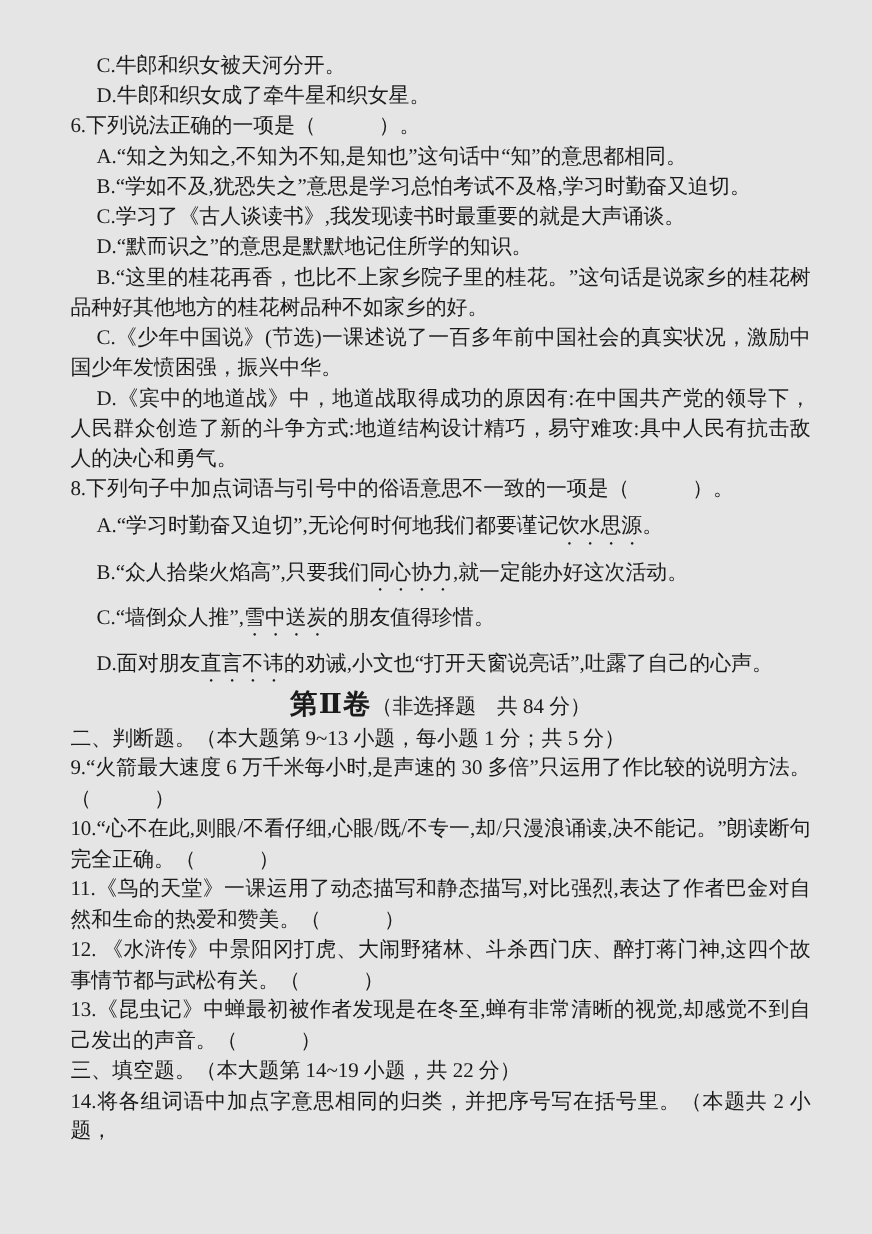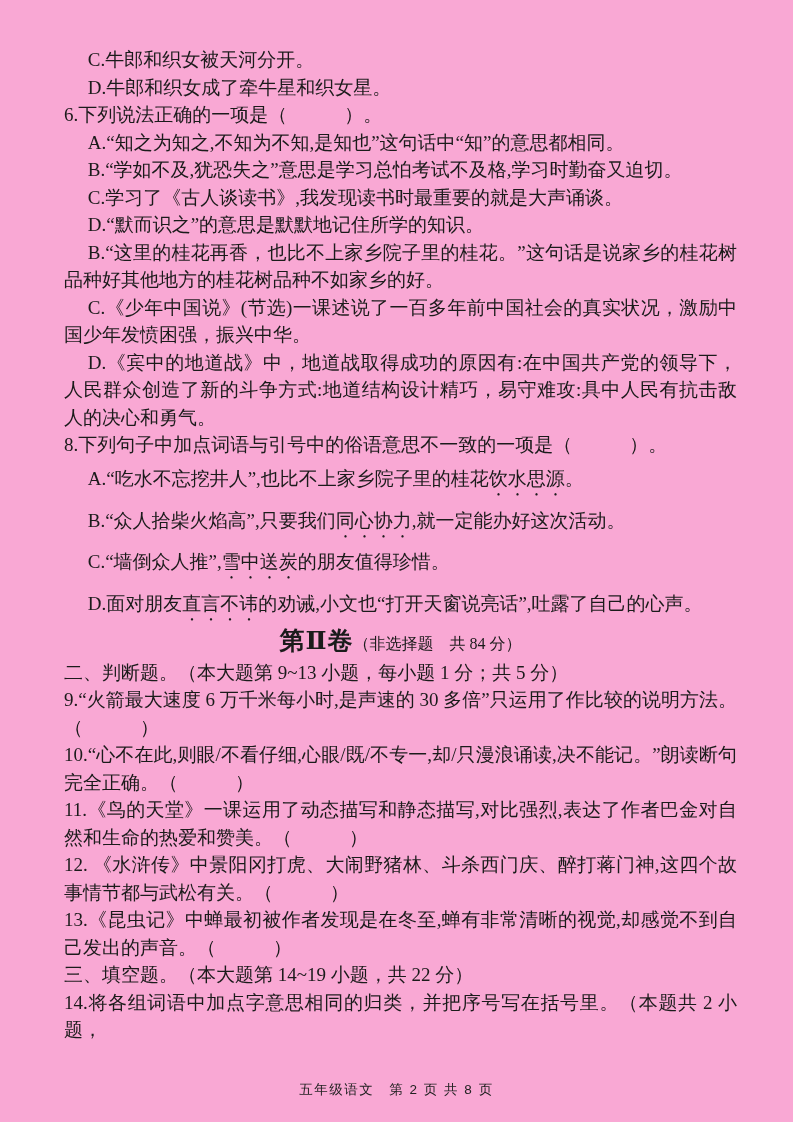--- a/index.html
+++ b/index.html
@@ -1,40 +1,40 @@
 <!DOCTYPE html>
 <html lang="zh"><head>
 <meta charset="utf-8">
 <style>
   html, body { margin: 0; padding: 0; background: #ffffff; }
   .page {
     position: relative;
     width: 793px;
     height: 1122px;
     margin: 0 auto;
-    background: #f9a8d4;
+    background: #e5e5e5;
     box-sizing: border-box;
     padding: 46px 56px 0 64px;
     font-family: "Liberation Serif", "DejaVu Serif", serif;
     font-size: 19px;
     line-height: 27.5px;
     color: #1b1b1b;
     overflow: hidden;
   }
   p { margin: 0; text-align: justify; }
   .q   { text-indent: 0; }
   .opt { text-indent: 1.25em; }
   .sp  { margin-top: 6.5px; }
   .center { text-align: center; line-height: 30px; margin-top: 1px; }
   .part-title {
     font-weight: bold;
     font-size: 25px;
     letter-spacing: 1px;
   }
-  .part-sub { font-size: 16px; }
+  .part-sub { font-size: 19px; }
   .sec-label { font-weight: normal; }
   .dots {
     -webkit-text-emphasis: filled dot;
     -webkit-text-emphasis-position: under;
     text-emphasis: filled dot;
     text-emphasis-position: under left;
   }
   .footer {
     position: absolute;
     left: 0;
@@ -60,21 +60,21 @@
   <p class="opt">B.“学如不及,犹恐失之”意思是学习总怕考试不及格,学习时勤奋又迫切。</p>
   <p class="opt">C.学习了《古人谈读书》,我发现读书时最重要的就是大声诵谈。</p>
   <p class="opt">D.“默而识之”的意思是默默地记住所学的知识。</p>
 
   <p class="opt">B.“这里的桂花再香，也比不上家乡院子里的桂花。”这句话是说家乡的桂花树品种好其他地方的桂花树品种不如家乡的好。</p>
   <p class="opt">C.《少年中国说》(节选)一课述说了一百多年前中国社会的真实状况，激励中国少年发愤困强，振兴中华。</p>
   <p class="opt">D.《宾中的地道战》中，地道战取得成功的原因有:在中国共产党的领导下，人民群众创造了新的斗争方式:地道结构设计精巧，易守难攻:具中人民有抗击敌人的决心和勇气。</p>
 
   <p class="q">8.下列句子中加点词语与引号中的俗语意思不一致的一项是（　　　）。</p>
   <p class="opt sp">
-    <span>A.“吃水不忘挖井人”,也比不上家乡院子里的桂花</span><span class="dots">饮水思源</span><span>。</span>
+    <span>A.“学习时勤奋又迫切”,无论何时何地我们都要谨记</span><span class="dots">饮水思源</span><span>。</span>
   </p>
   <p class="opt sp">
     <span>B.“众人拾柴火焰高”,只要我们</span><span class="dots">同心协力</span><span>,就一定能办好这次活动。</span>
   </p>
   <p class="opt sp">
     <span>C.“墙倒众人推”,</span><span class="dots">雪中送炭</span><span>的朋友值得珍惜。</span>
   </p>
   <p class="opt sp">
     <span>D.面对朋友</span><span class="dots">直言不讳</span><span>的劝诫,小文也“打开天窗说亮话”,吐露了自己的心声。</span>
   </p>
@@ -92,15 +92,14 @@
   <p class="q">11.《鸟的天堂》一课运用了动态描写和静态描写,对比强烈,表达了作者巴金对自然和生命的热爱和赞美。（　　　）</p>
   <p class="q">12. 《水浒传》中景阳冈打虎、大闹野猪林、斗杀西门庆、醉打蒋门神,这四个故事情节都与武松有关。（　　　）</p>
   <p class="q">13.《昆虫记》中蝉最初被作者发现是在冬至,蝉有非常清晰的视觉,却感觉不到自己发出的声音。（　　　）</p>
 
   <p class="q">
     <span class="sec-label">三、填空题。</span><span>（本大题第 14~19 小题，共 22 分）</span>
   </p>
 
   <p class="q">14.将各组词语中加点字意思相同的归类，并把序号写在括号里。（本题共 2 小题，</p>
 
-  <div class="footer">五年级语文　第 2 页 共 8 页</div>
 
 </div>
 
 </body></html>

